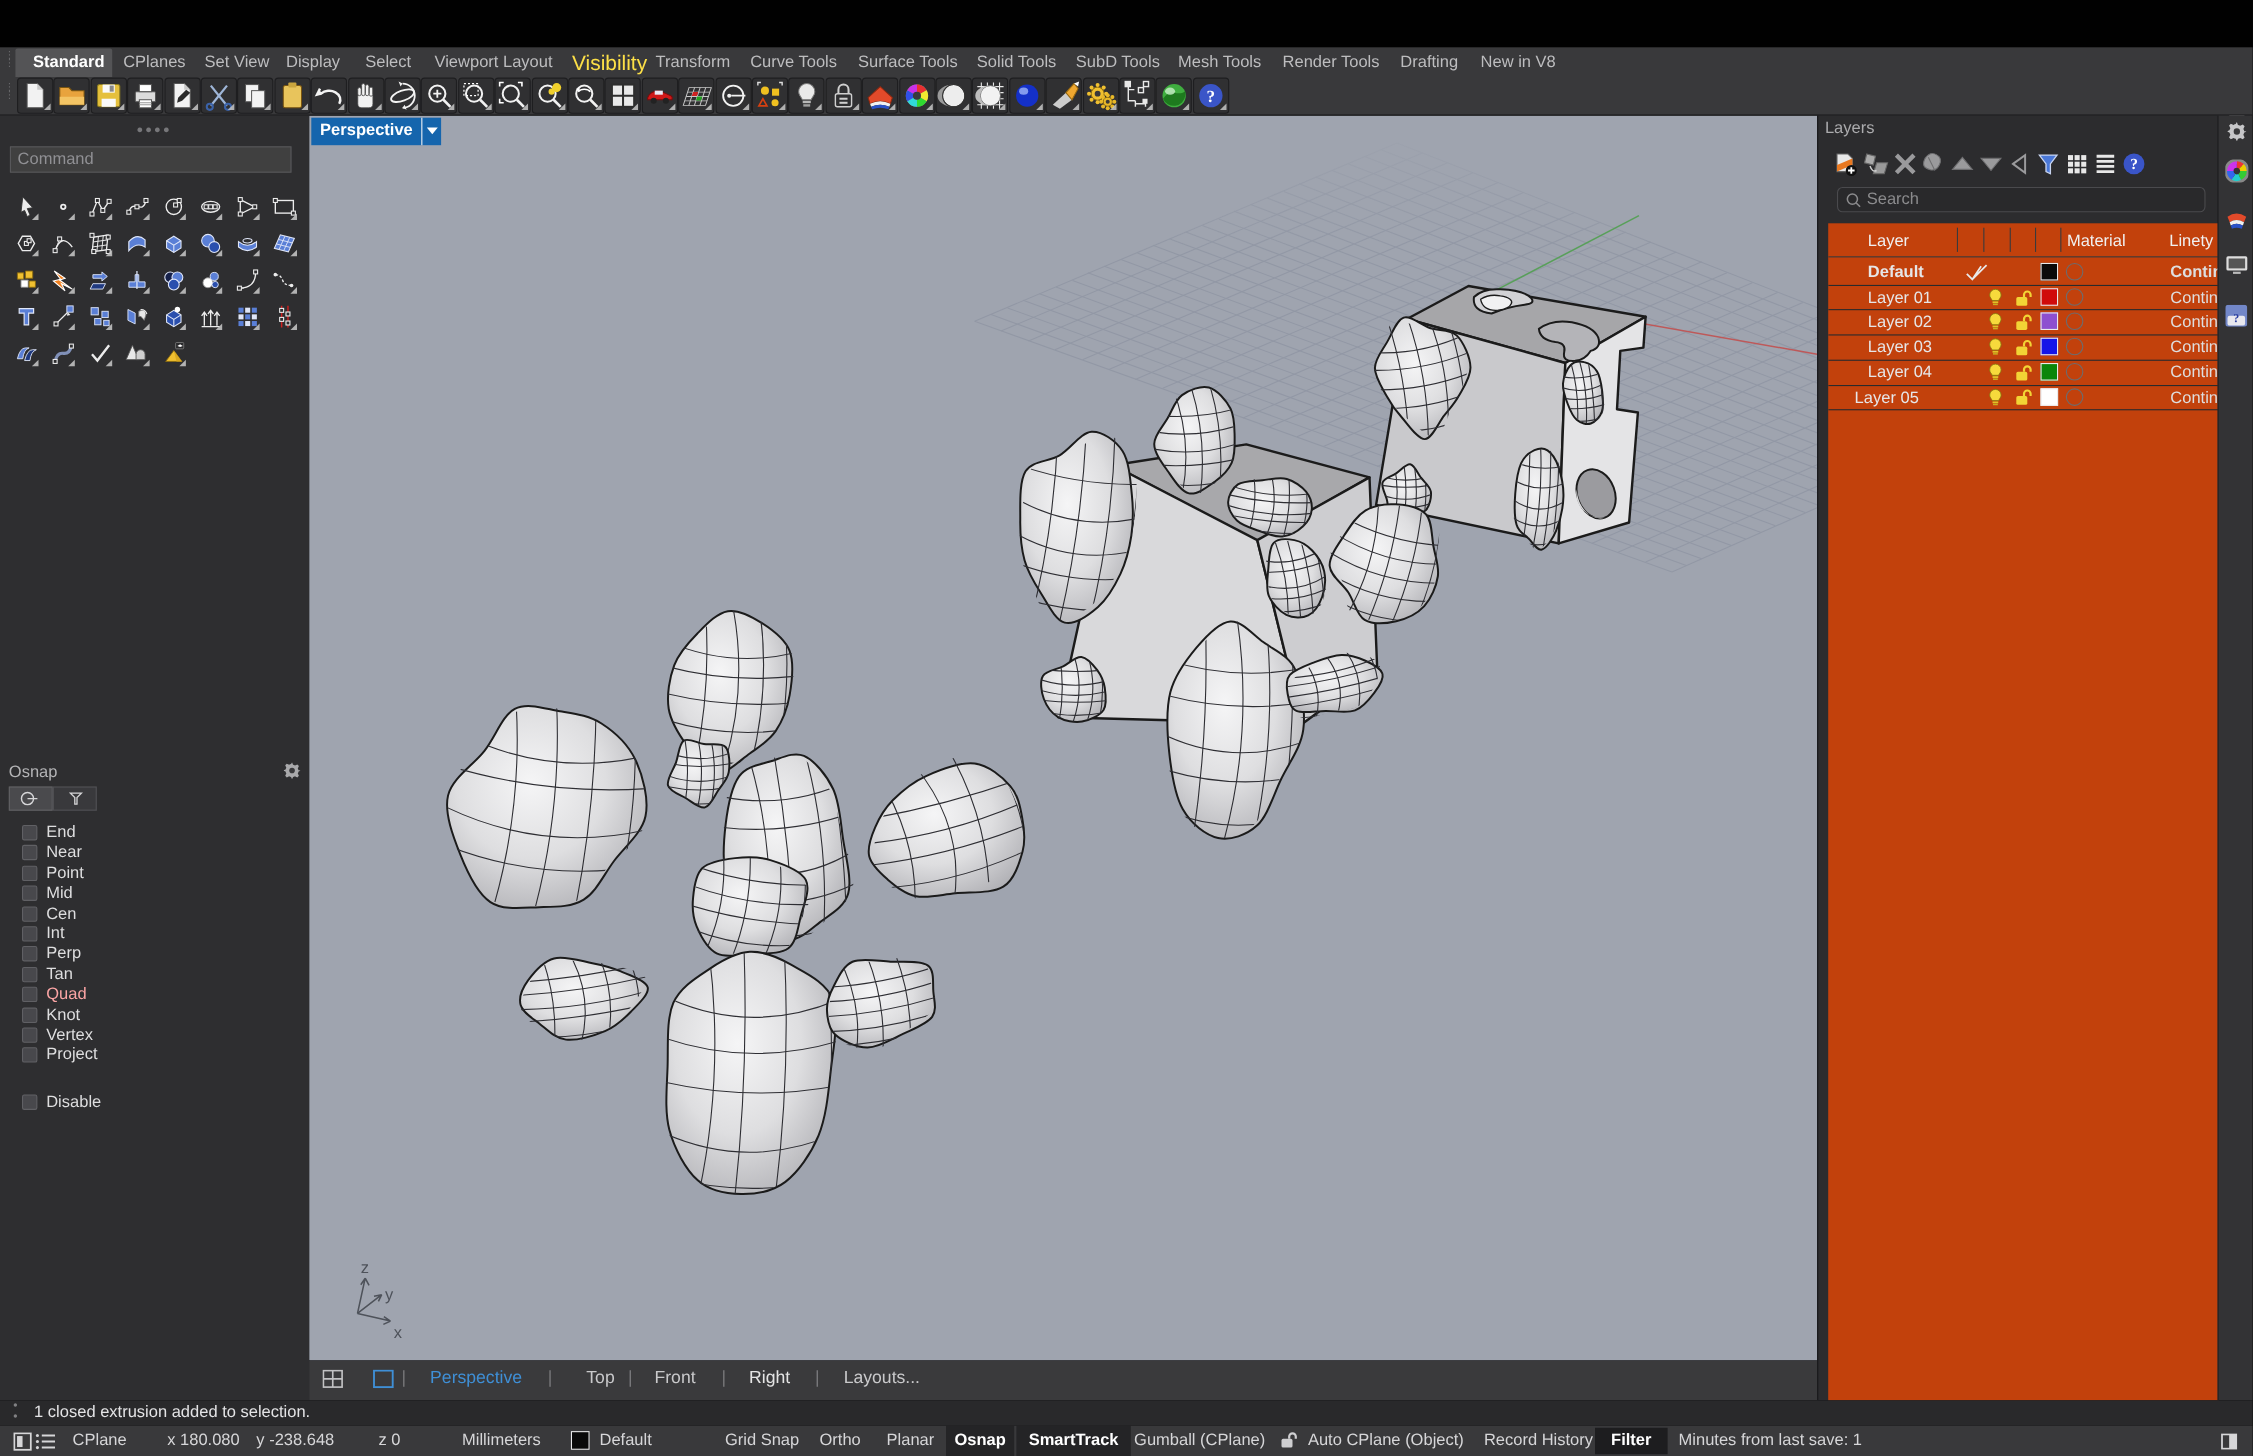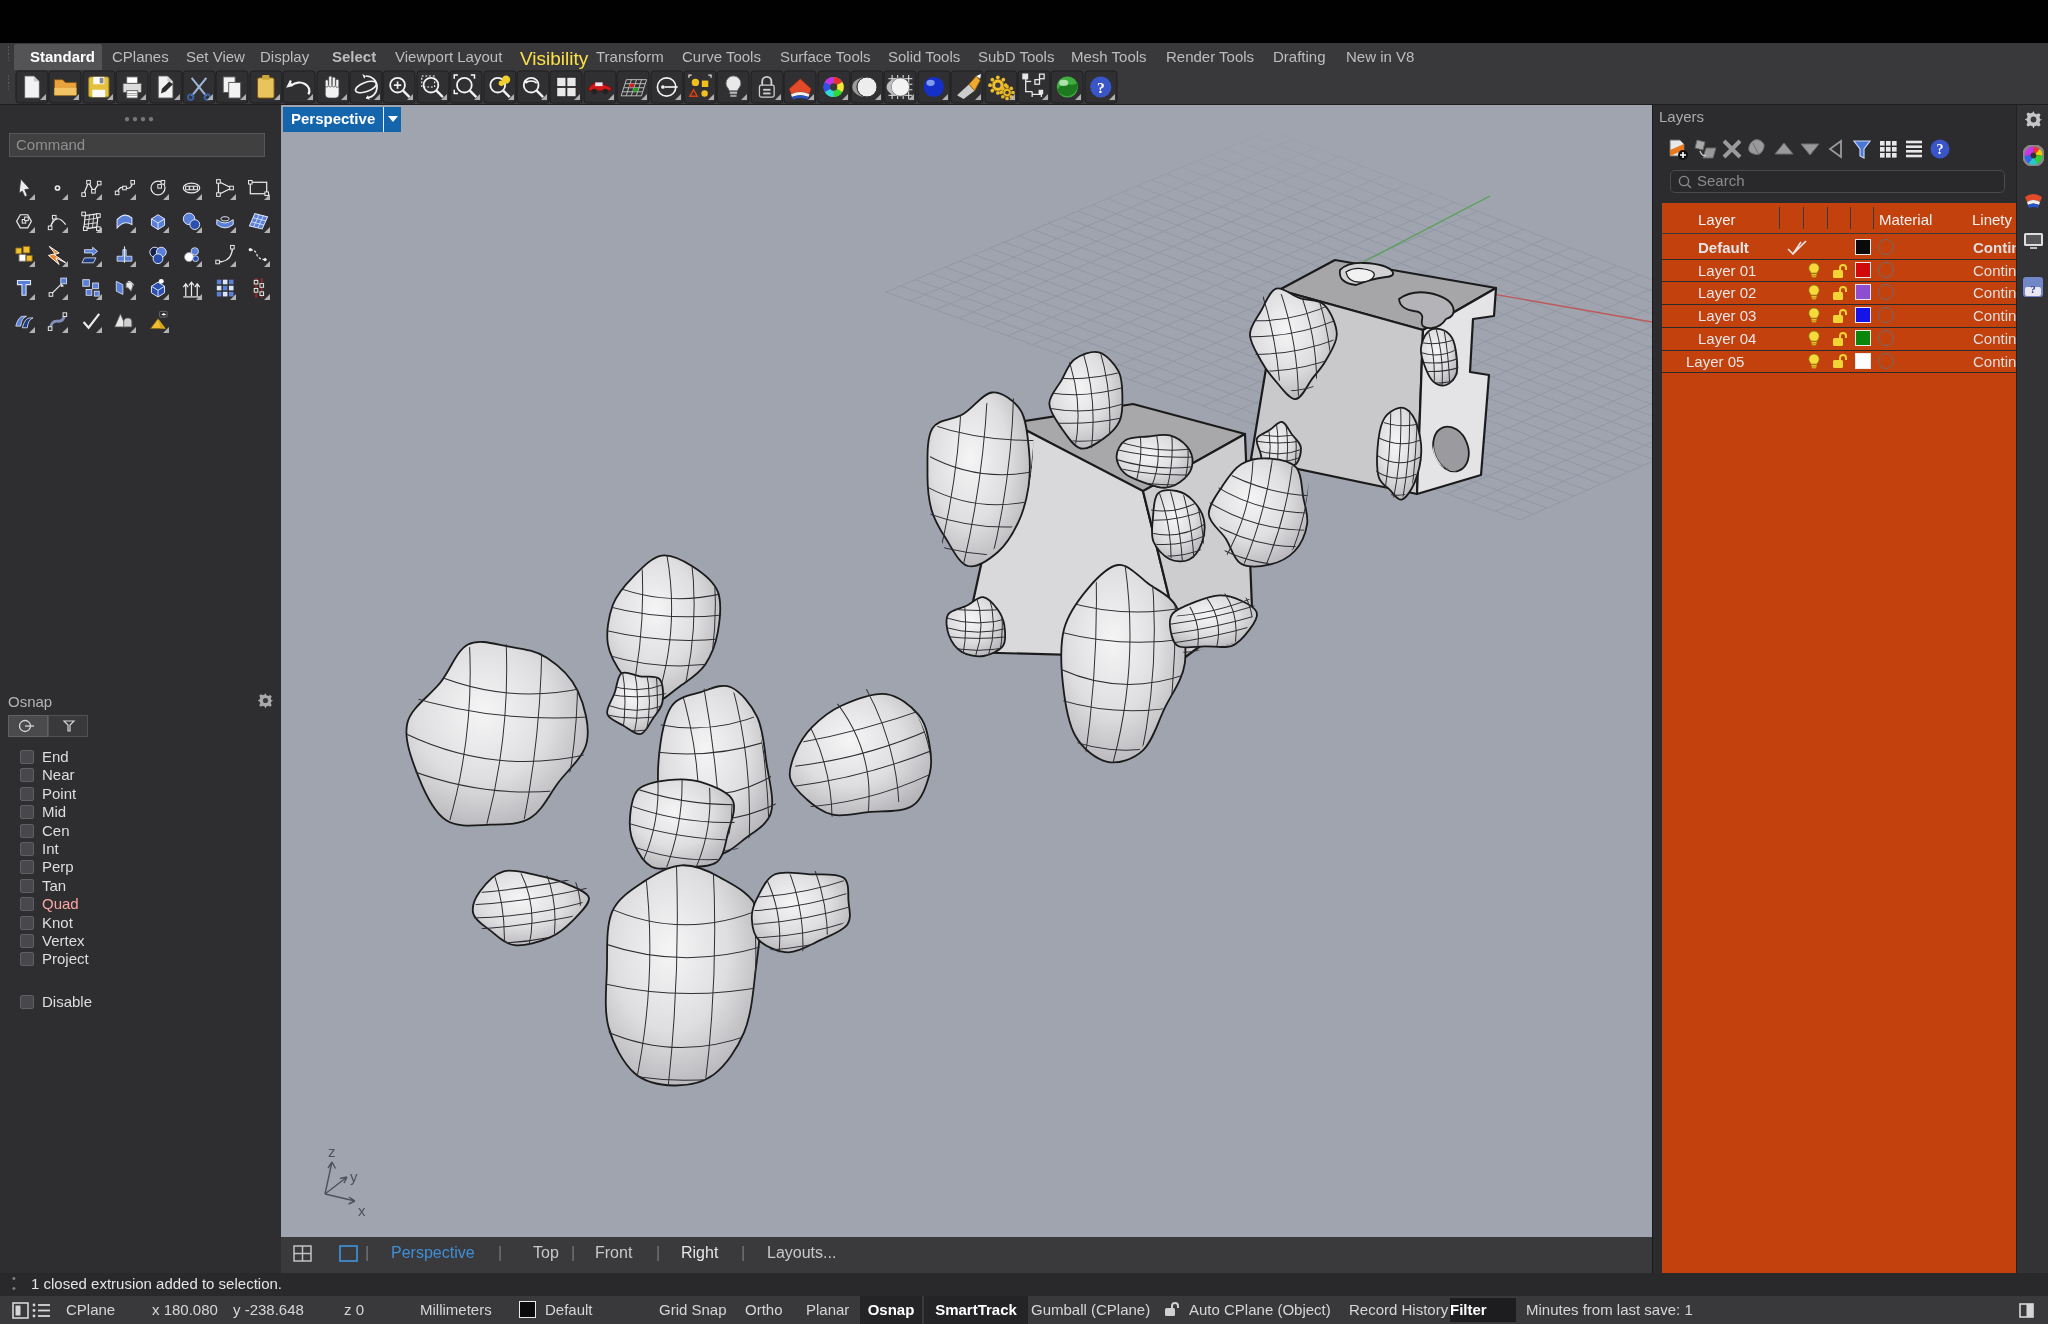--- a/index.html
+++ b/index.html
@@ -7,21 +7,21 @@
 .abs{position:absolute}
 </style></head><body>
 <div id="app">
     <div class="abs" style="left:0;top:0;width:2048px;height:43px;background:#010101"></div>
     <div class="abs" style="left:0;top:43px;width:2048px;height:27px;background:#39393b">
       <div class="abs" style="left:14px;top:1px;width:88px;height:26px;background:#545456;border-radius:2px 2px 0 0"></div>
       <span class="abs" style="left:30px;top:5px;font-size:15px;color:#ffffff;font-weight:bold">Standard</span>
       <span class="abs" style="left:112px;top:5px;font-size:15px;color:#bdbdbf;font-weight:normal">CPlanes</span>
       <span class="abs" style="left:186px;top:5px;font-size:15px;color:#bdbdbf;font-weight:normal">Set View</span>
       <span class="abs" style="left:260px;top:5px;font-size:15px;color:#bdbdbf;font-weight:normal">Display</span>
-      <span class="abs" style="left:332px;top:5px;font-size:15px;color:#bdbdbf;font-weight:bold">Select</span>
+      <span class="abs" style="left:332px;top:5px;font-size:15px;color:#bdbdbf;font-weight:normal">Select</span>
       <span class="abs" style="left:395px;top:5px;font-size:15px;color:#bdbdbf;font-weight:normal">Viewport Layout</span>
       <span class="abs" style="left:520px;top:5px;font-size:19px;color:#fde047;font-weight:normal">Visibility</span>
       <span class="abs" style="left:596px;top:5px;font-size:15px;color:#bdbdbf;font-weight:normal">Transform</span>
       <span class="abs" style="left:682px;top:5px;font-size:15px;color:#bdbdbf;font-weight:normal">Curve Tools</span>
       <span class="abs" style="left:780px;top:5px;font-size:15px;color:#bdbdbf;font-weight:normal">Surface Tools</span>
       <span class="abs" style="left:888px;top:5px;font-size:15px;color:#bdbdbf;font-weight:normal">Solid Tools</span>
       <span class="abs" style="left:978px;top:5px;font-size:15px;color:#bdbdbf;font-weight:normal">SubD Tools</span>
       <span class="abs" style="left:1071px;top:5px;font-size:15px;color:#bdbdbf;font-weight:normal">Mesh Tools</span>
       <span class="abs" style="left:1166px;top:5px;font-size:15px;color:#bdbdbf;font-weight:normal">Render Tools</span>
       <span class="abs" style="left:1273px;top:5px;font-size:15px;color:#bdbdbf;font-weight:normal">Drafting</span>
@@ -1267,18 +1267,18 @@
       <span class="abs" style="left:1189px;top:5px">Auto CPlane (Object)</span>
       <span class="abs" style="left:1349px;top:5px">Record History</span>
       <span class="abs" style="left:1526px;top:5px">Minutes from last save: 1</span>
       <div class="abs" style="left:519px;top:5px;width:17px;height:17px;background:#0a0a0a;border:1.5px solid #e9e9eb"></div>
       <div class="abs" style="left:860px;top:0;width:62px;height:28px;background:#242426;color:#fff;font-weight:bold;text-align:center;padding-top:5px">Osnap</div>
       <div class="abs" style="left:924px;top:0;width:104px;height:28px;background:#242426;color:#fff;font-weight:bold;text-align:center;padding-top:5px">SmartTrack</div>
       <svg class="abs" style="left:1163px;top:5px" width="17" height="16" viewBox="0 0 17 16">
         <rect x="2" y="7" width="10" height="8" rx="1.5" fill="#cfcfd1"></rect>
         <path d="M9,7 V5 a3,3 0 016,0 v2" fill="none" stroke="#cfcfd1" stroke-width="2"></path>
       </svg>
-      <div class="abs" style="left:1450px;top:2px;width:66px;height:24px;background:#1d1d1f;color:#fff;font-weight:bold;text-align:left;padding-top:3px">Filter</div>
+      <div class="abs" style="left:1450px;top:2px;width:66px;height:24px;background:#1d1d1f;color:#fff;font-weight:bold;text-align:center;padding-top:3px">Filter</div>
       <svg class="abs" style="left:2019px;top:7px" width="15" height="15" viewBox="0 0 15 15">
         <rect x="1" y="1" width="13" height="13" fill="none" stroke="#d6d6d8" stroke-width="1.6"></rect>
         <rect x="7.5" y="1" width="6.5" height="13" fill="#d6d6d8"></rect>
       </svg>
     </div>
   </div>
 </body></html>

